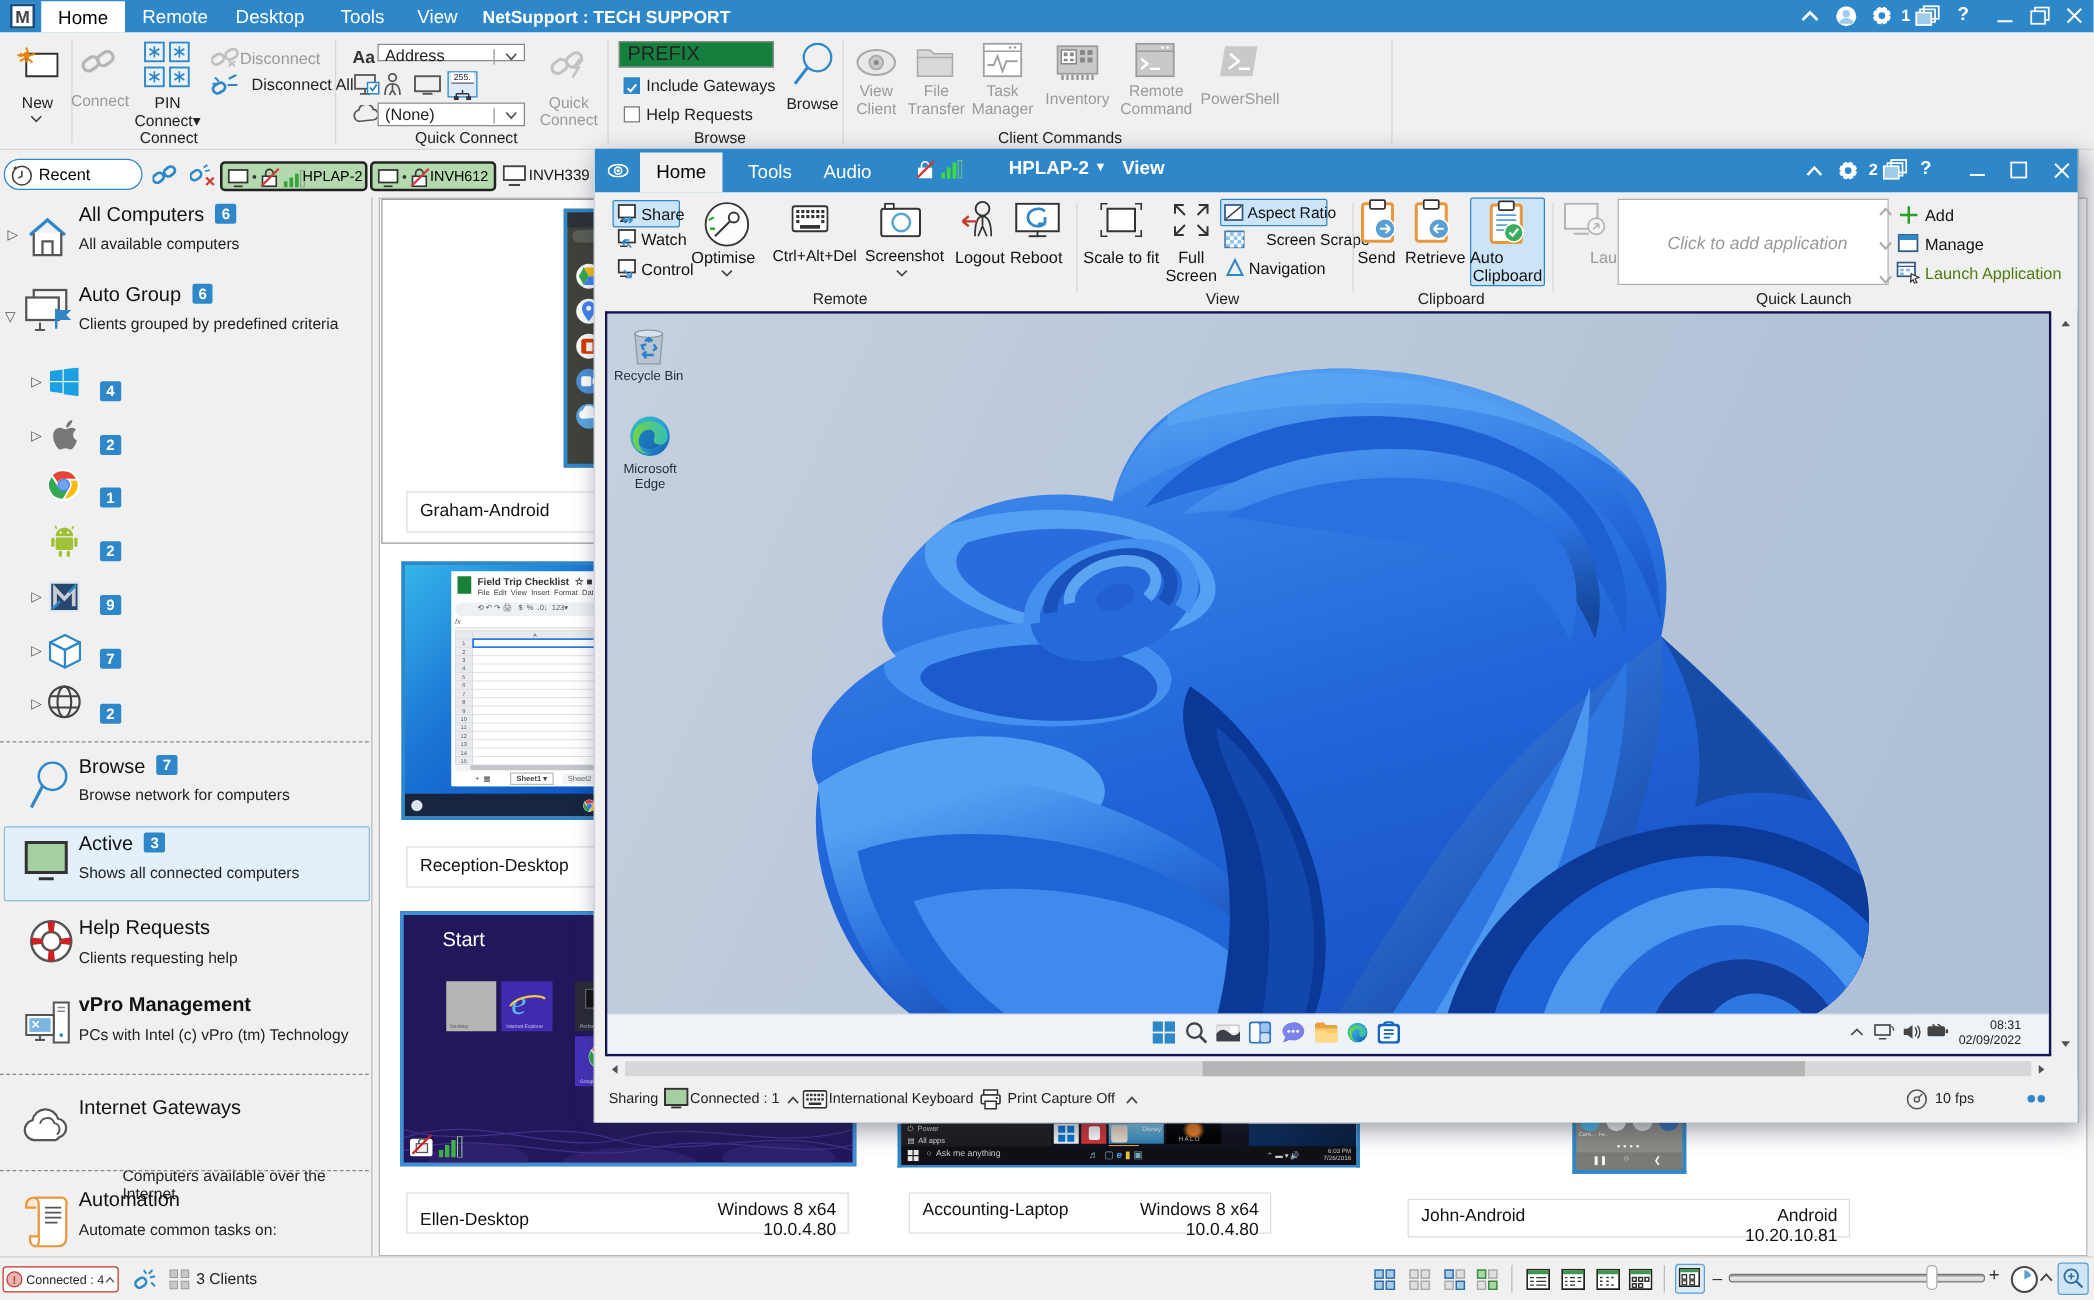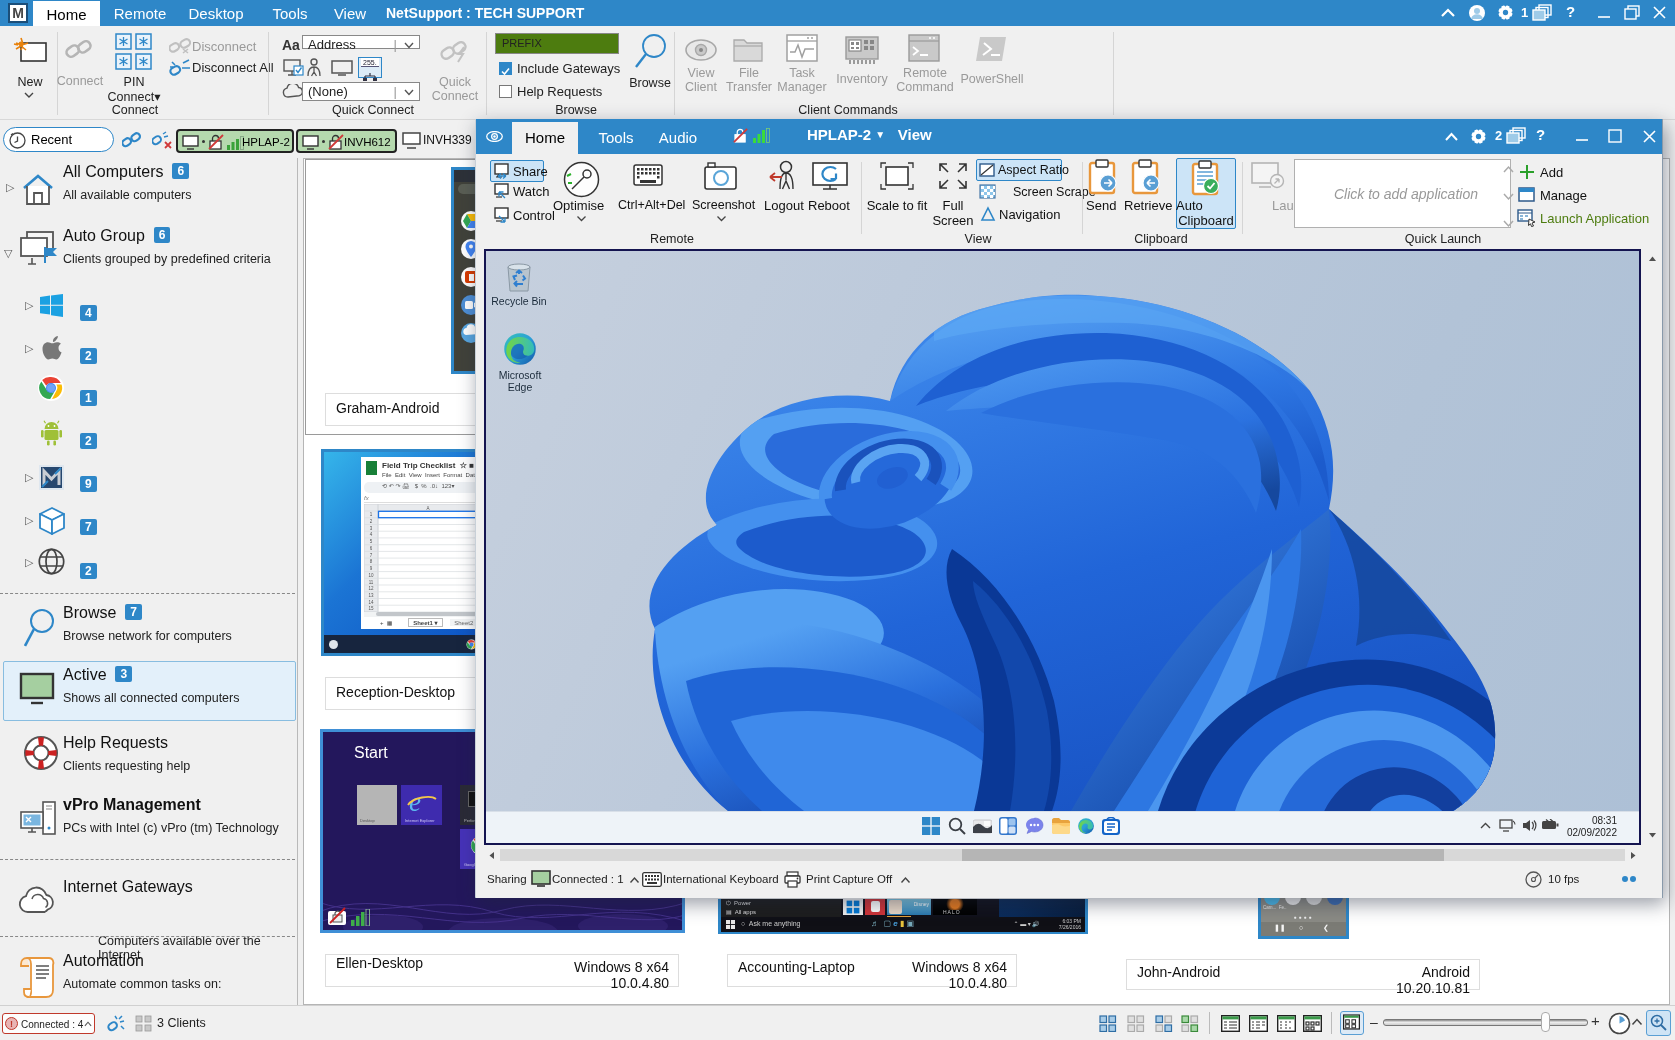--- a/index.html
+++ b/index.html
@@ -150,21 +150,21 @@
           <path d="M14 11 L19 15 M19 11 L14 15" stroke-width="1.6"></path>
         </g>
       </svg>
     <div class="rbtn" style="left:192px;top:13px;width:90px;text-align:left;font-size:13px;">Disconnect</div>
     <svg class="abs" style="left:169px;top:33px;" width="22" height="17" viewBox="0 0 22 17">
         <g stroke="#2e87c8" stroke-width="2.2" fill="none">
           <rect x="1" y="8" width="10" height="7" rx="3.5" transform="rotate(-30 6 11)"></rect>
           <path d="M14 4 L20 1 M13 9 L21 9 M3 3 L6 6 M1 8 L4 8" stroke-width="1.6"></path>
         </g>
       </svg>
-    <div class="rbtn en" style="left:192px;top:34px;width:100px;text-align:left;font-size:13px;">Disconnect All</div>
+    <div class="rbtn en" style="left:192px;top:34px;width:100px;text-align:center;font-size:13px;">Disconnect All</div>
     <div class="rlabel" style="left:55px;width:160px;">Connect</div>
     <div class="rgroupline" style="left:268px;"></div>
 
     <div class="abs" style="left:282px;top:11px;font-size:14px;color:#333;font-weight:bold;">Aa</div>
     <div class="abs" style="left:302px;top:9px;width:118px;height:14px;background:#fff;border:1px solid #888;font-size:13px;color:#222;line-height:17px;padding-left:5px;">Address<span style="position:absolute;right:22px;top:0;color:#999;">|</span><svg style="position:absolute;right:5px;top:6px;" width="10" height="7" viewBox="0 0 10 7">
           <path d="M1 1 L5 5.5 L9 1" stroke="#555" stroke-width="1.4" fill="none"></path>
         </svg></div>
     <svg class="abs" style="left:283px;top:33px;" width="22" height="18" viewBox="0 0 22 18">
         <rect x="1" y="1" width="16" height="11" fill="none" stroke="#555" stroke-width="1.4"></rect>
         <path d="M5 16 H13 M9 12 V16" stroke="#555" stroke-width="1.4"></path>
@@ -196,21 +196,21 @@
       <g stroke="#c2c2c2" stroke-width="2.4" fill="none">
           <rect x="1" y="12" width="13" height="9" rx="4.5" transform="rotate(-35 7 16)"></rect>
           <rect x="13" y="6" width="13" height="9" rx="4.5" transform="rotate(-35 20 11)"></rect>
         </g>
       <path d="M24 10 L19 17 L23 17 L18 25" stroke="#c2c2c2" stroke-width="2" fill="none"></path>
     </svg>
     <div class="rbtn" style="left:423px;top:49px;width:64px;">Quick</div>
     <div class="rbtn" style="left:423px;top:63px;width:64px;">Connect</div>
     <div class="rgroupline" style="left:486px;"></div>
 
-    <div class="abs" style="left:495px;top:7px;width:124px;height:21px;background:#4d7c0f;border:1px solid #888;font-size:11px;color:#222;line-height:19px;padding-left:6px;">PREFIX</div>
+    <div class="abs" style="left:495px;top:7px;width:124px;height:21px;background:#15803d;border:1px solid #888;font-size:16px;color:#222;line-height:19px;padding-left:6px;">PREFIX</div>
     <div class="abs" style="left:499px;top:36px;width:13px;height:13px;background:#2e87c8;border:1px solid #2e87c8;"><svg width="11" height="11" viewBox="0 0 11 11">
           <path d="M2 5.5 L4.5 8 L9 2.5" stroke="#fff" stroke-width="1.6" fill="none"></path>
         </svg></div>
     <div class="abs" style="left:517px;top:35px;font-size:13px;color:#222;">Include Gateways</div>
     <div class="abs" style="left:499px;top:59px;width:13px;height:13px;background:#fff;border:1px solid #777;"></div>
     <div class="abs" style="left:517px;top:58px;font-size:13px;color:#222;">Help Requests</div>
     <svg class="abs" style="left:634px;top:8px;" width="34" height="36" viewBox="0 0 34 36">
         <circle cx="20" cy="12" r="11" fill="none" stroke="#2e87c8" stroke-width="1.8"></circle>
         <path d="M12 20 L2 33" stroke="#2e87c8" stroke-width="2.4"></path>
       </svg>
@@ -648,21 +648,21 @@
       <svg class="abs" style="left:28px;bottom:4px;" width="20" height="17" viewBox="0 0 20 17">
           <g fill="#3fae49">
             <rect x="0" y="11" width="3.5" height="6"></rect>
             <rect x="5" y="7" width="3.5" height="10"></rect>
             <rect x="10" y="3" width="3.5" height="14"></rect>
           </g>
           <rect x="15" y="0" width="3.5" height="17" fill="none" stroke="#9c9" stroke-width="0.8"></rect>
         </svg>
     </div>
     <div class="thumblabel" style="left:21px;top:795px;width:354px;height:33px;">
-      <div style="margin:0 0 0 10px;">Ellen-Desktop</div>
+      <div style="margin:12px 0 0 10px;">Ellen-Desktop</div>
       <div style="position:absolute;right:9px;top:4px;text-align:right;">Windows 8 x64<br>10.0.4.80</div>
     </div>
 
     <div class="abs" style="left:414px;top:740px;width:370px;height:35px;border-left:3px solid #2e87c8;border-right:3px solid #2e87c8;border-bottom:2px solid #2e87c8;background:linear-gradient(100deg,#0a2348 0%,#0e3264 55%,#0a2a58 80%,#071c3c 100%);">
       <div class="abs" style="left:0;top:0;width:120px;height:18px;background:#1d1d1d;">
         <div class="abs" style="left:5px;top:1px;font-size:6px;color:#ddd;">⏻&nbsp; Power</div>
         <div class="abs" style="left:5px;top:9px;font-size:6px;color:#ddd;">▤&nbsp; All apps</div>
       </div>
       <div class="abs" style="left:120px;top:0;width:158px;height:18px;background:#10101a;">
         <div class="abs" style="left:2px;top:0px;width:20px;height:16px;background:#f2f2f2;"><svg width="20" height="16" viewBox="0 0 24 20">

